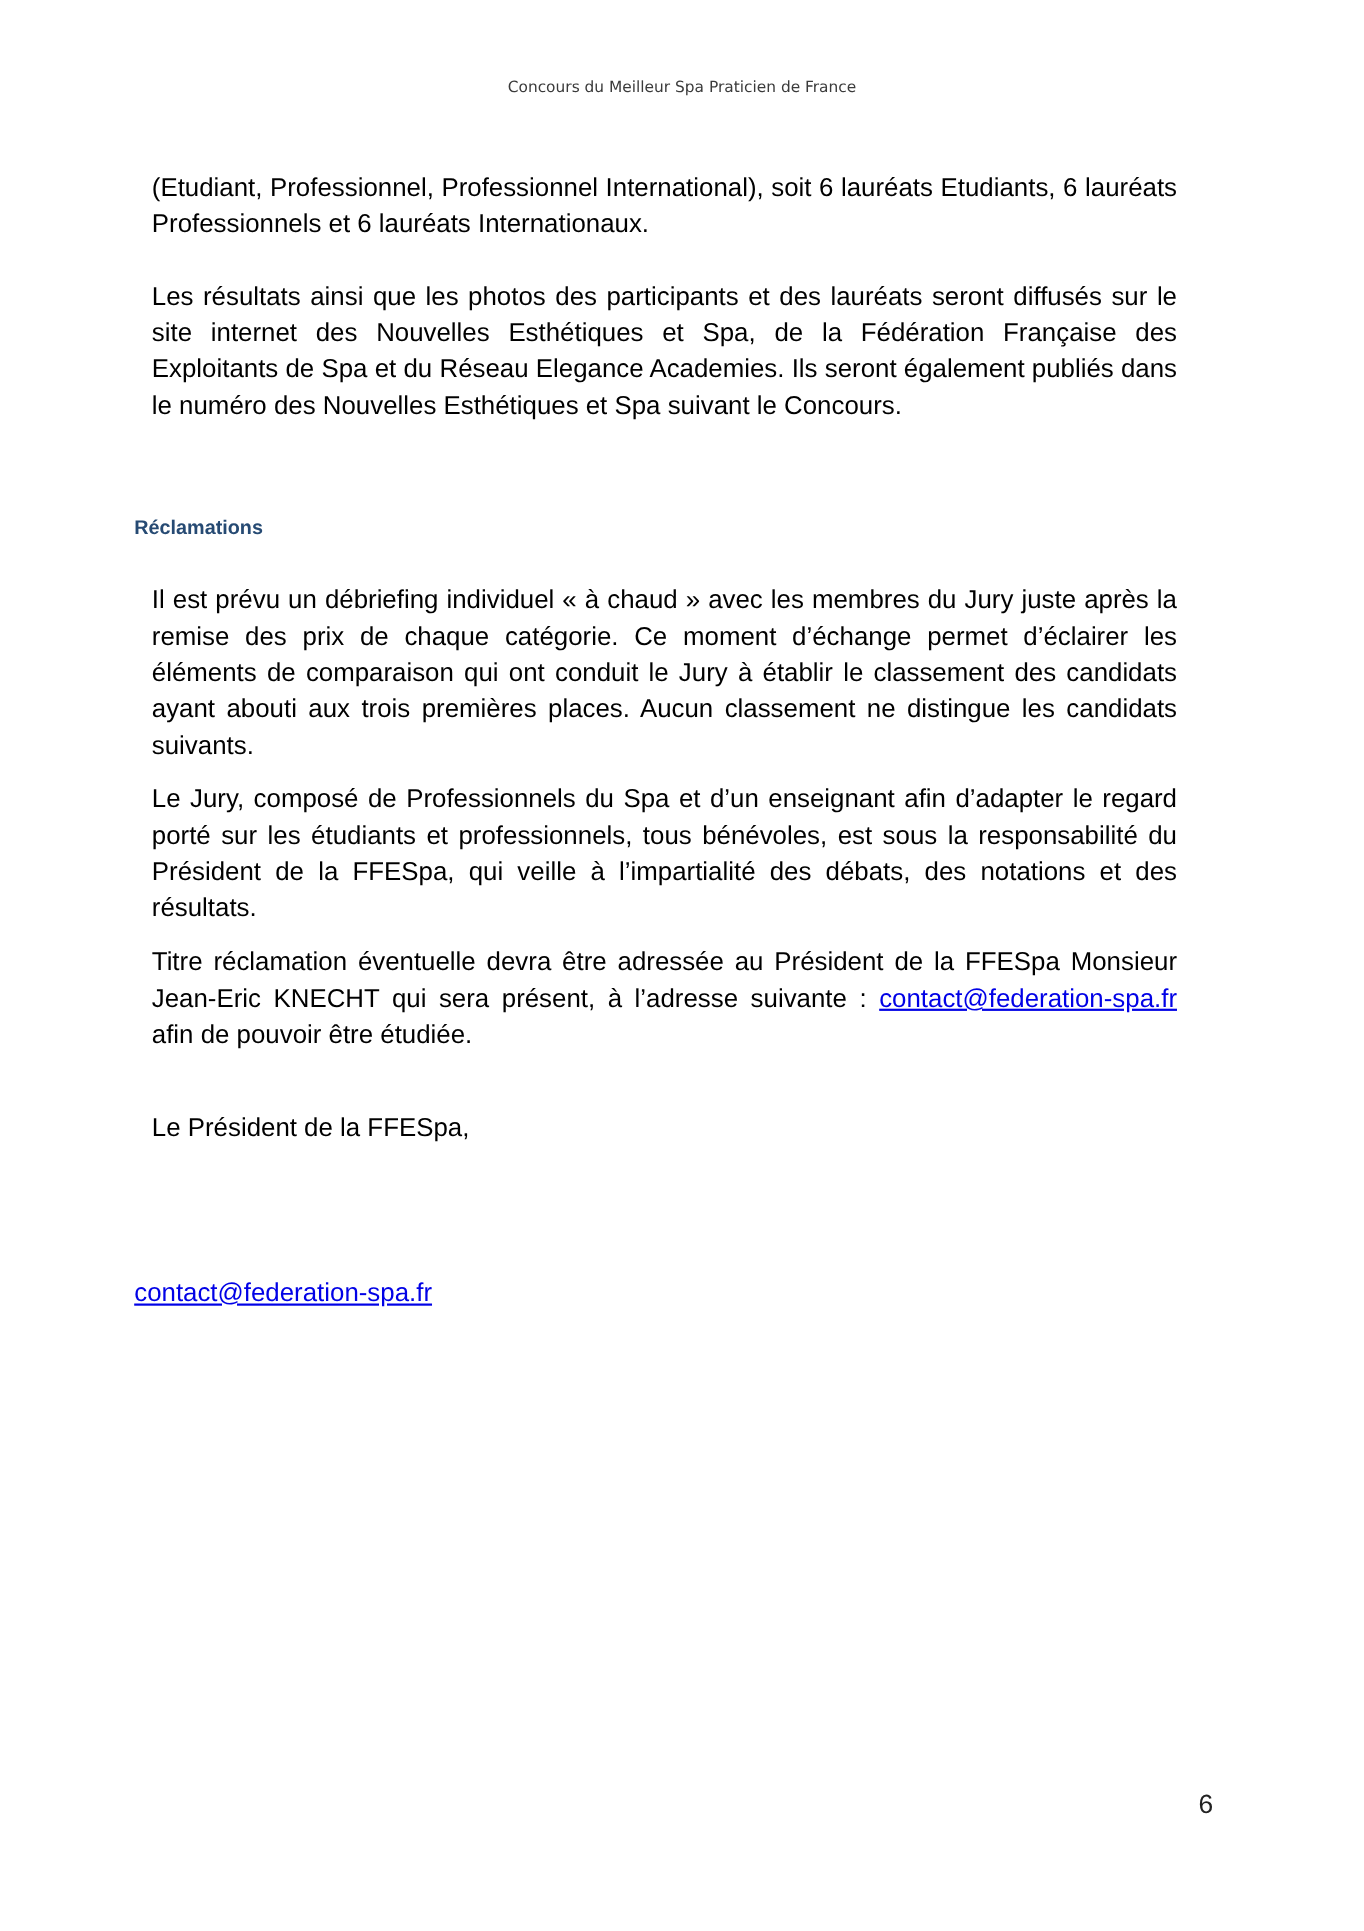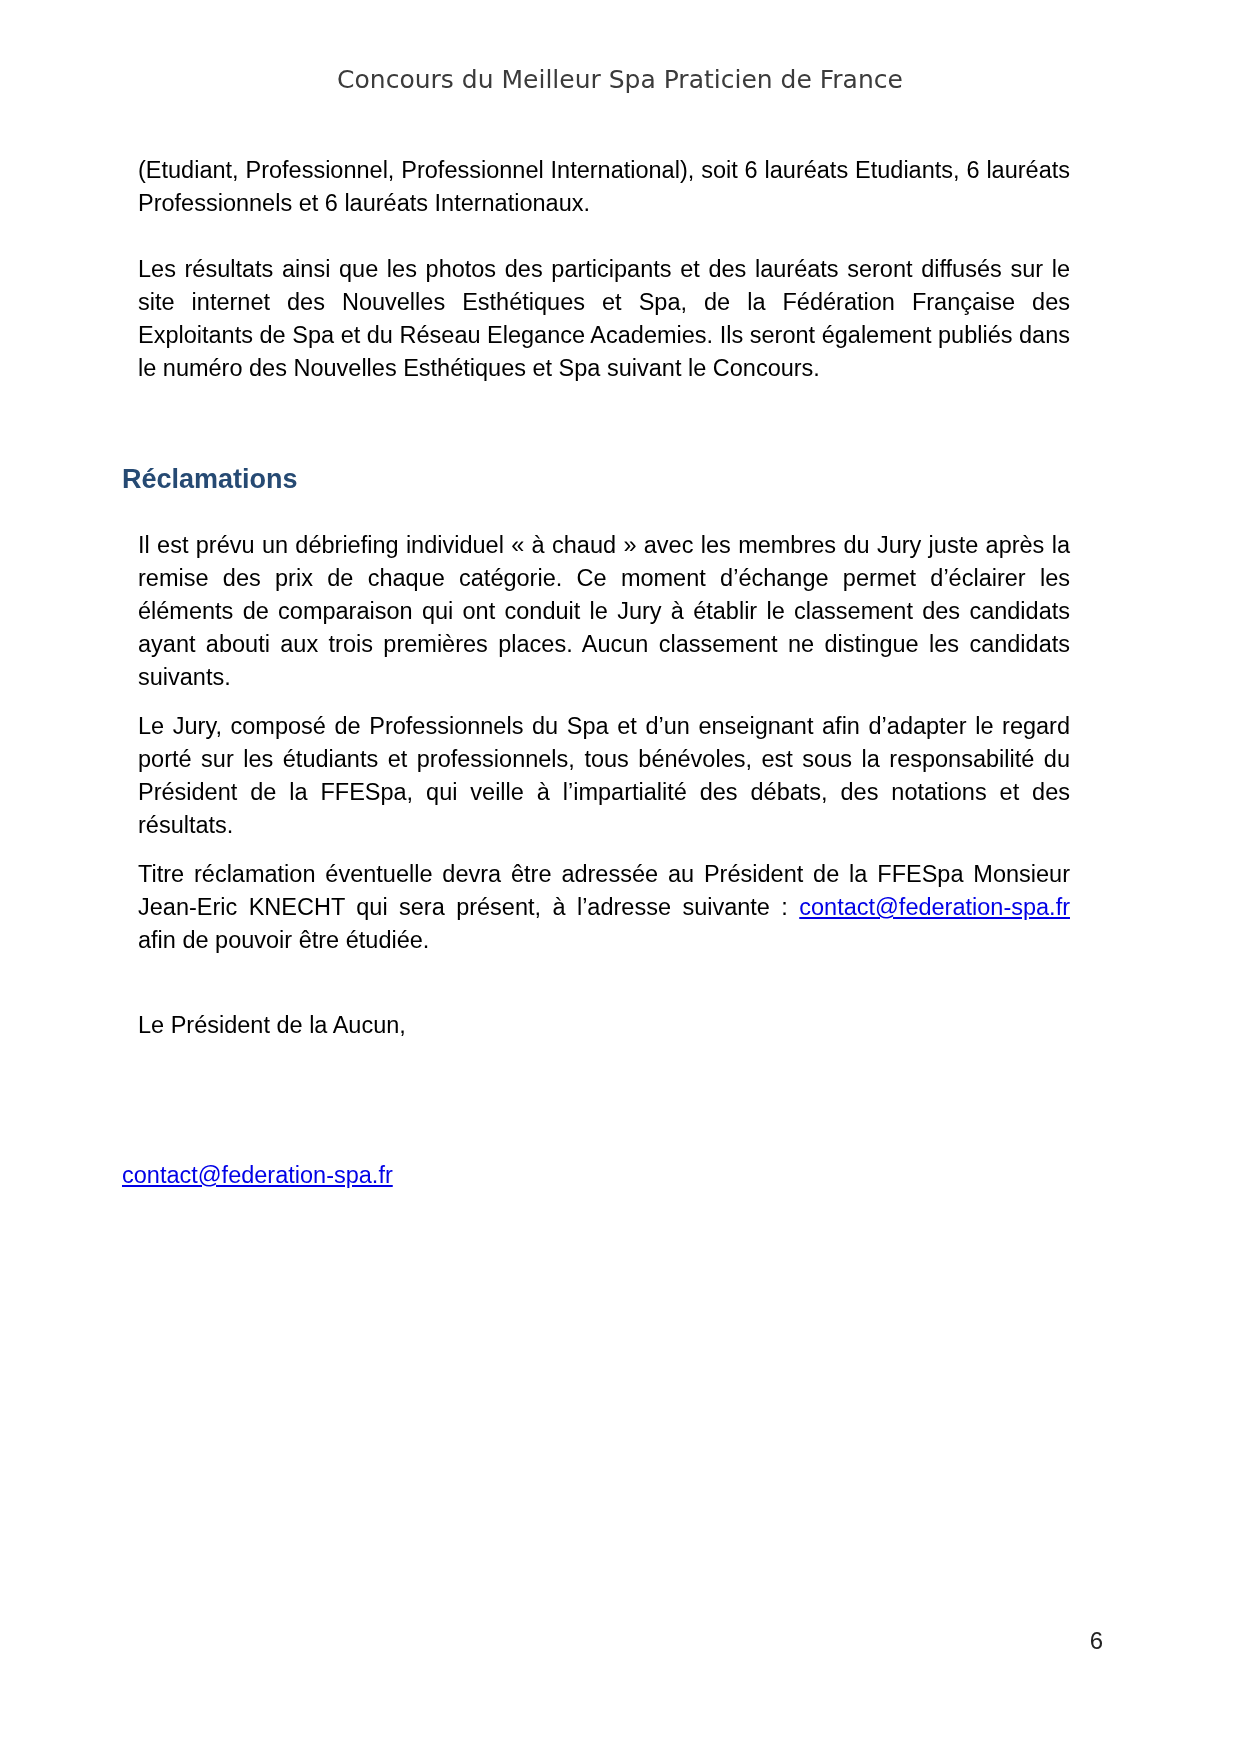--- a/index.html
+++ b/index.html
@@ -16,39 +16,39 @@
     color: var(--body-text, #000000);
     overflow: hidden;
   }
   .doc-header {
     position: absolute;
     top: 66px;
     left: 0;
     width: 100%;
     text-align: center;
     font-family: "DejaVu Sans", sans-serif;
-    font-size: 25px;
+    font-size: 14px;
     line-height: 28px;
     color: var(--header-text, #3b3b3b);
   }
   .content {
     position: absolute;
     left: 122px;
     top: 138px;
     width: 964px;
     font-size: 23.5px;
     line-height: 33px;
   }
   .content p { margin: 16px; }
   .just { text-align: justify; }
   .spaced-top { margin-top: 33px !important; }
   .section-heading {
     font-family: "Liberation Sans", sans-serif;
     font-weight: bold;
-    font-size: 27px;
+    font-size: 18px;
     line-height: 36px;
     color: var(--heading-color, #264a73);
     margin: 76px 0 32px 0;
   }
   .sig-title { margin-top: 52px !important; }
   .sig-name  { margin-top: 24px !important; }
   .links-row {
     margin-top: 117px;
     display: flex;
     align-items: baseline;
@@ -88,21 +88,21 @@
     <p class="just spaced-top">Les résultats ainsi que les photos des participants et des lauréats seront diffusés sur le site internet des Nouvelles Esthétiques et Spa, de la Fédération Française des Exploitants de Spa et du Réseau Elegance Academies. Ils seront également publiés dans le numéro des Nouvelles Esthétiques et Spa suivant le Concours.</p>
 
     <h2 class="section-heading">Réclamations</h2>
 
     <p class="just">Il est prévu un débriefing individuel « à chaud » avec les membres du Jury juste après la remise des prix de chaque catégorie. Ce moment d’échange permet d’éclairer les éléments de comparaison qui ont conduit le Jury à établir le classement des candidats ayant abouti aux trois premières places. Aucun classement ne distingue les candidats suivants.</p>
 
     <p class="just">Le Jury, composé de Professionnels du Spa et d’un enseignant afin d’adapter le regard porté sur les étudiants et professionnels, tous bénévoles, est sous la responsabilité du Président de la FFESpa, qui veille à l’impartialité des débats, des notations et des résultats.</p>
 
     <p class="just"><span>Titre réclamation éventuelle devra être adressée au Président de la FFESpa Monsieur Jean-Eric KNECHT qui sera présent, à l’adresse suivante : </span><a class="link" href="#">contact@federation-spa.fr</a><span> afin de pouvoir être étudiée.</span></p>
 
-    <p class="sig-title">Le Président de la Aucun,</p>
+    <p class="sig-title">Le Président de la FFESpa,</p>
 
 
     <div class="links-row">
       <a class="link" href="#">contact@federation-spa.fr</a>
     </div>
 
   </div>
 
   <div class="page-number">6</div>
 

